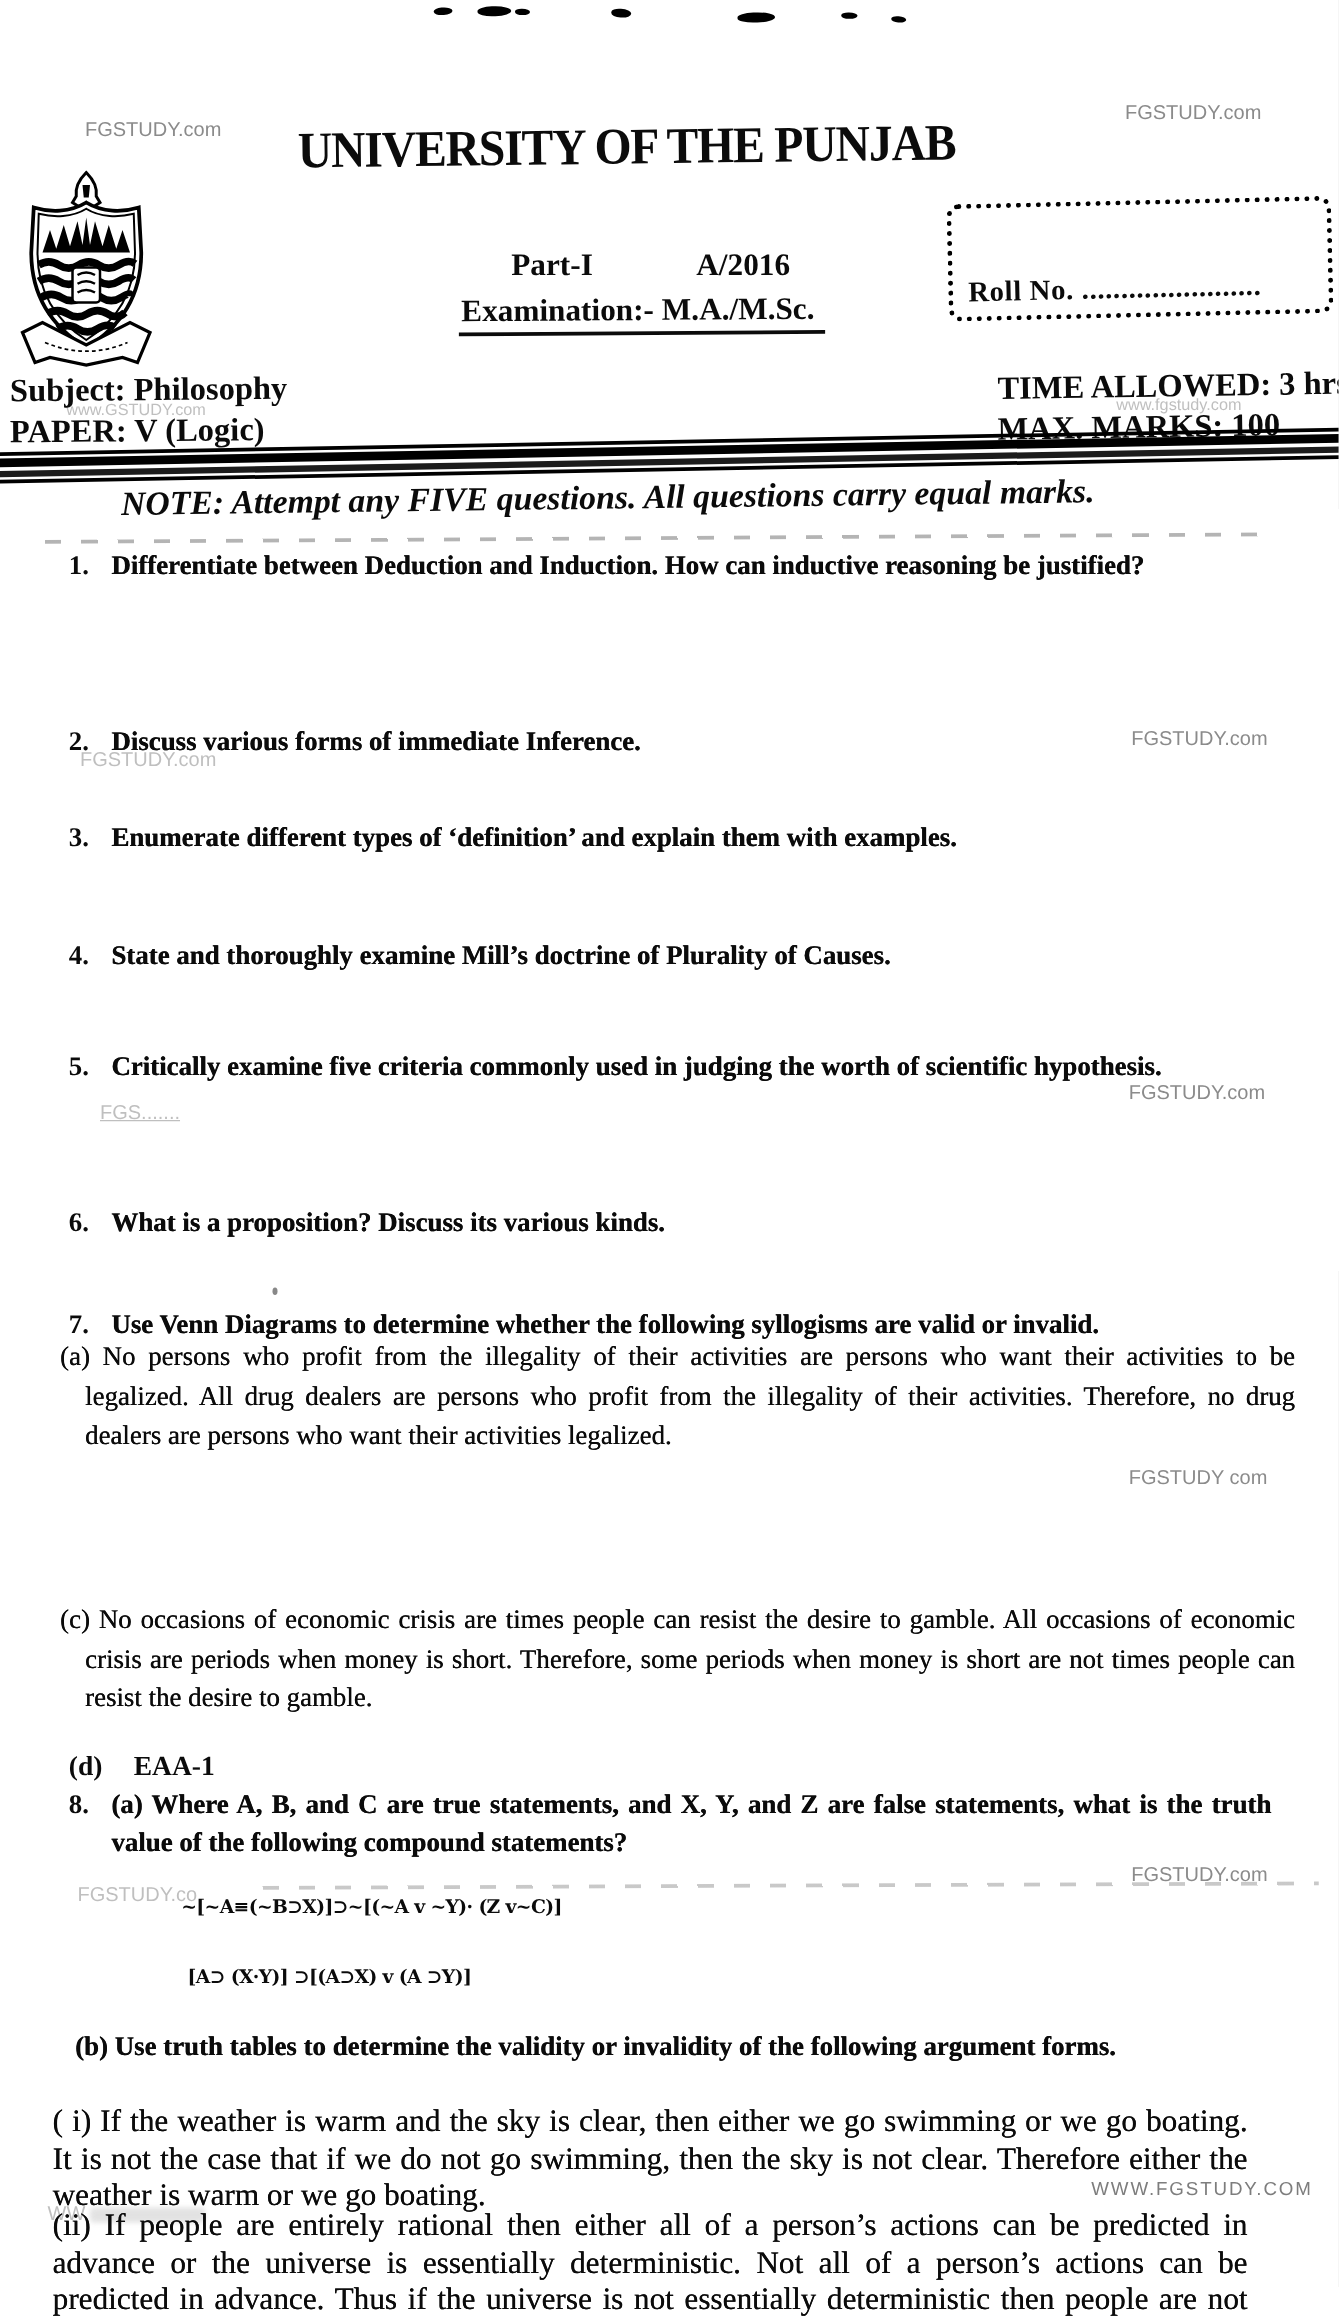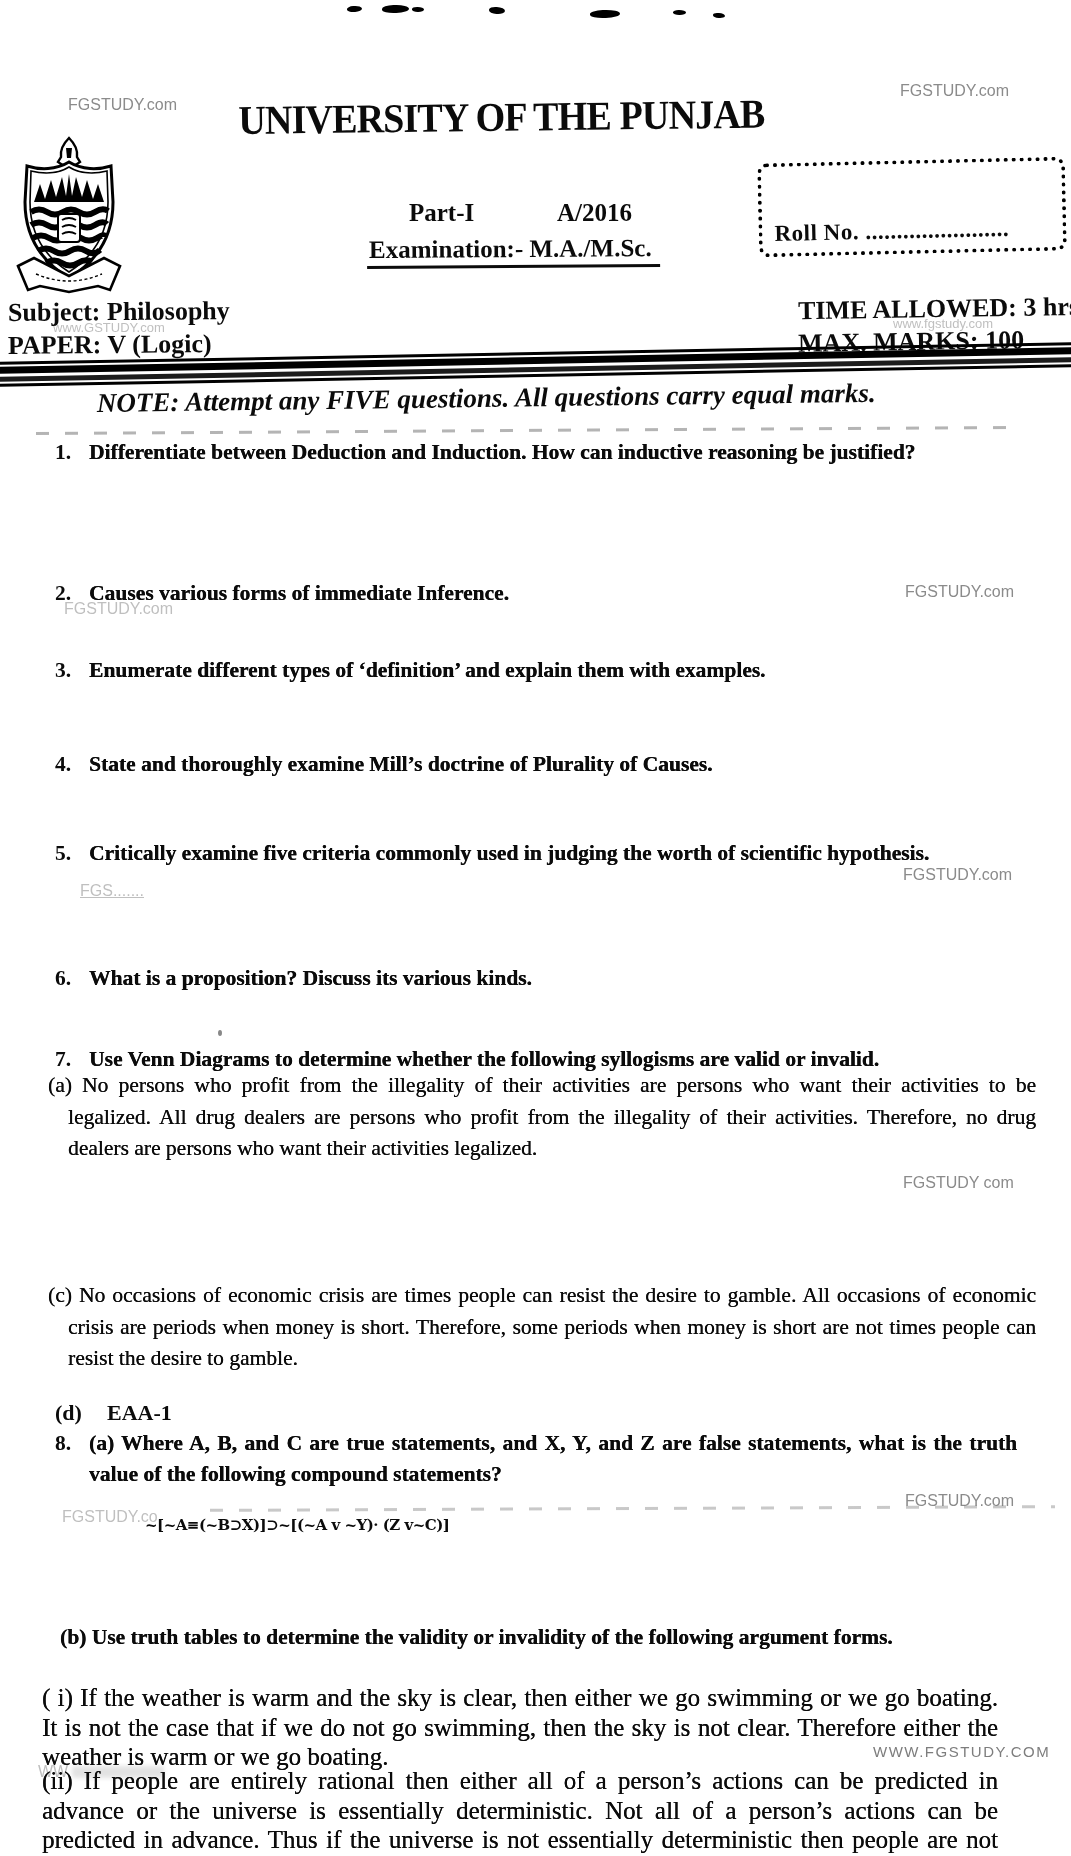--- a/index.html
+++ b/index.html
@@ -163,21 +163,21 @@
 
   <div class="note">NOTE: Attempt any FIVE questions. All questions carry equal marks.</div>
   <div class="dashline" style="left:36px;top:429px;width:978px;transform:rotate(-.35deg);"></div>
 
   <div class="q" id="q1">
     <span class="qno">1.</span>
     <div class="qtext">Differentiate between Deduction and Induction. How can inductive reasoning be justified?</div>
   </div>
   <div class="q" id="q2">
     <span class="qno">2.</span>
-    <div class="qtext">Causes various forms of immediate Inference.</div>
+    <div class="qtext">Discuss various forms of immediate Inference.</div>
   </div>
   <div class="q" id="q3">
     <span class="qno">3.</span>
     <div class="qtext">Enumerate different types of ‘definition’ and explain them with examples.</div>
   </div>
   <div class="q" id="q4">
     <span class="qno">4.</span>
     <div class="qtext">State and thoroughly examine Mill’s doctrine of Plurality of Causes.</div>
   </div>
   <div class="q" id="q5">
@@ -199,17 +199,18 @@
   <div class="drow">
     <span class="dlabel">(d)</span><span>EAA-1</span>
   </div>
 
   <div class="q" id="q8row">
     <span class="qno">8.</span>
     <div class="qtext">(a) Where A, B, and C are true statements, and X, Y, and Z are false statements, what is the truth value of the following compound statements?</div>
   </div>
   <div class="dashline" style="left:210px;top:1507px;width:845px;transform:rotate(-.25deg);opacity:.4;"></div>
   <div class="formula" id="formula1">~[~A≡(~B⊃X)]⊃~[(~A v ~Y)· (Z v~C)]</div>
+  <div class="formula" id="formula2">[A⊃ (X·Y)] ⊃[(A⊃X) v (A ⊃Y)]</div>
   <div class="bhead">(b) Use truth tables to determine the validity or invalidity of the following argument forms.</div>
   <div class="sub" id="qi">( i) If the weather is warm and the sky is clear, then either we go swimming or we go boating. It is not the case that if we do not go swimming, then the sky is not clear. Therefore either the weather is warm or we go boating.</div>
   <div class="sub" id="qii">(ii) If people are entirely rational then either all of a person’s actions can be predicted in advance or the universe is essentially deterministic. Not all of a person’s actions can be predicted in advance. Thus if the universe is not essentially deterministic then people are not entirely rational.</div>
 
 </div>
 
 </body></html>

